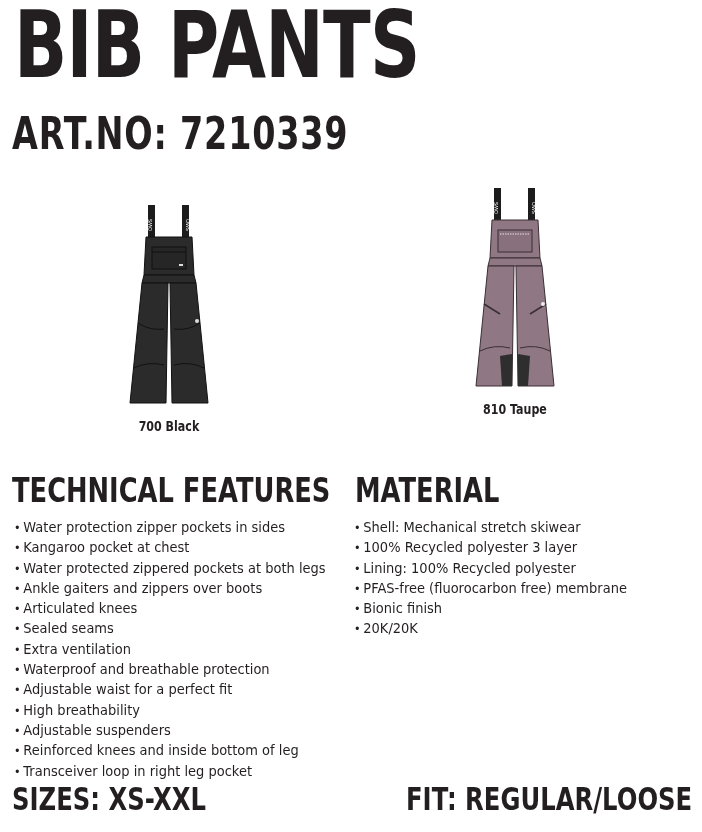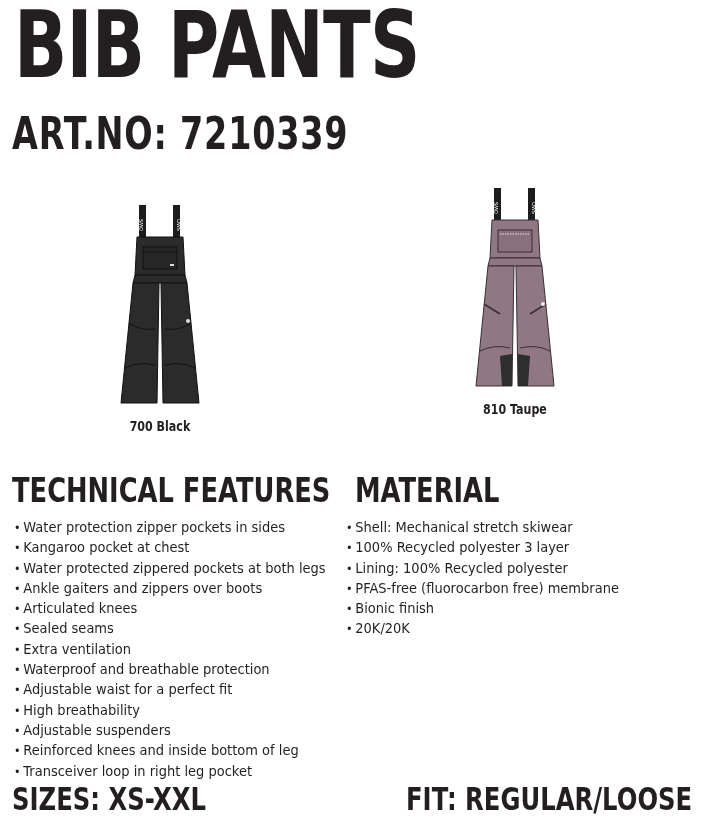--- a/index.html
+++ b/index.html
@@ -19,38 +19,38 @@
     position: absolute; left: 14px; top: -4px;
     font-size: 92px; line-height: 100px; letter-spacing: -1px;
     transform: scaleX(0.76);
   }
   #artno {
     position: absolute; left: 12px; top: 109px;
     font-size: 44px; line-height: 50px; letter-spacing: 1px;
     transform: scaleX(0.76);
   }
   .product { position: absolute; width: 160px; text-align: center; }
-  #product-black { left: 80px; top: 203px; }
+  #product-black { left: 89px; top: 203px; }
   #product-taupe { left: 435px; top: 186px; }
   .product svg { display: block; margin: 0 auto; }
   .caption {
     margin-top: 10px; font-size: 13.5px; font-weight: bold;
     font-family: "DejaVu Sans", sans-serif;
     display: inline-block; transform: scaleX(0.82);
   }
   .section-title {
     position: absolute; top: 472px;
     font-size: 33px; line-height: 38px;
     transform: scaleX(0.78);
   }
   #tech-title { left: 12px; }
   #mat-title { left: 355px; }
   .list { position: absolute; top: 516px; margin: 2px; padding: 0; list-style: none; }
   #tech-list { left: 12px; }
-  #mat-list { left: 344px; }
+  #mat-list { left: 352px; }
   .list li {
     font-family: "DejaVu Sans", sans-serif;
     font-size: 14px; line-height: 19.3px; color: #231f20;
     white-space: nowrap;
     transform: scaleX(0.93); transform-origin: 0 0;
   }
   .list li .bullet { display: inline-block; width: 10px; font-size: 12px; }
   #sizes {
     position: absolute; left: 12px; top: 780px;
     font-size: 32px; line-height: 38px;

